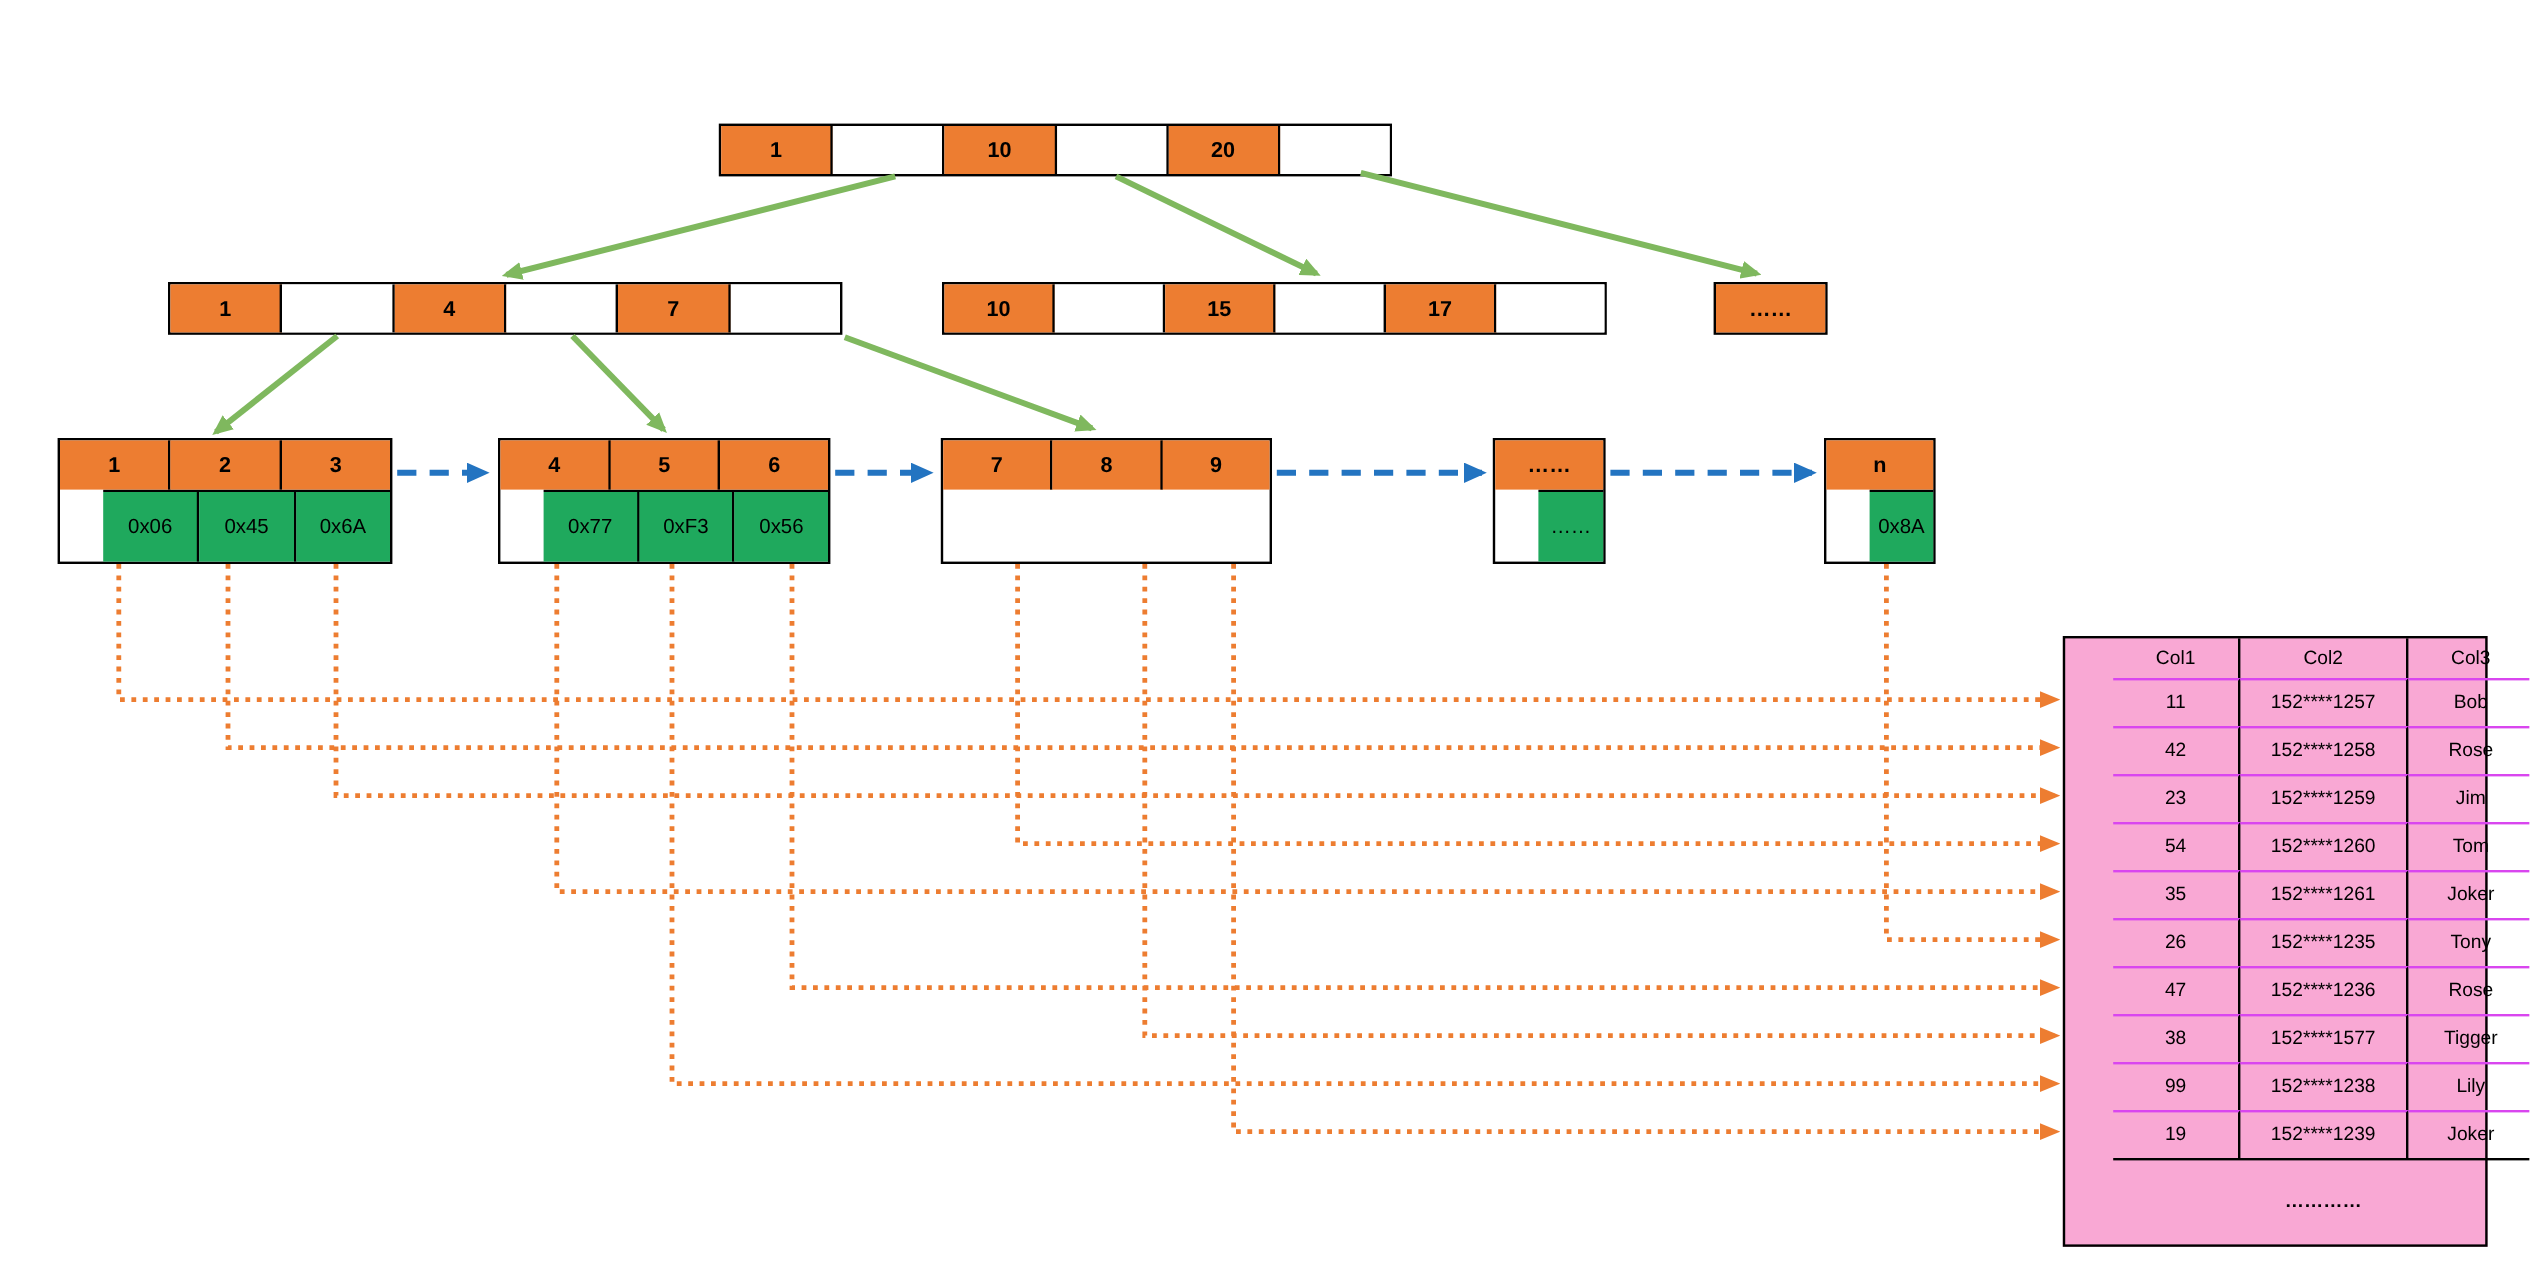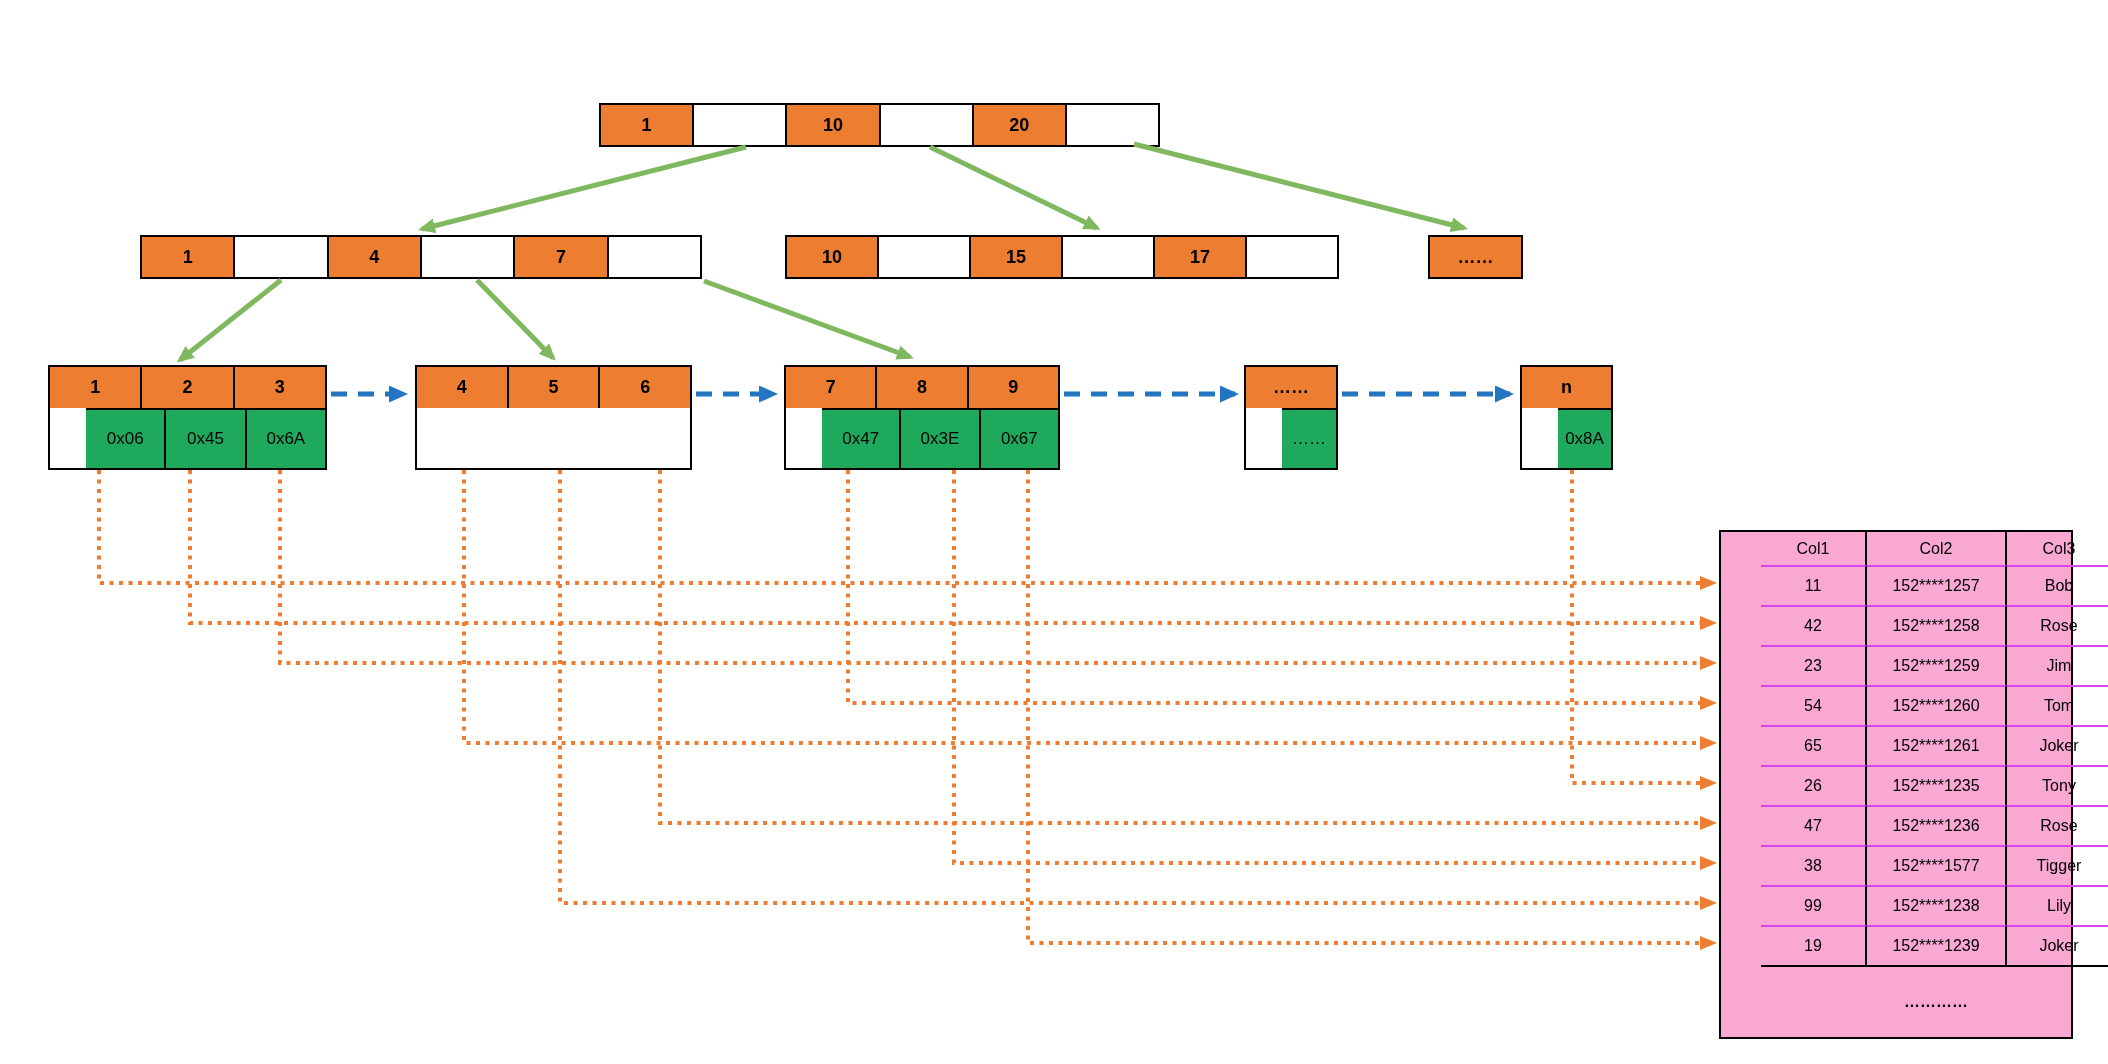--- a/index.html
+++ b/index.html
@@ -82,31 +82,31 @@
         <div class="vcell">0x45</div>
         <div class="vcell">0x6A</div>
       </div>
     </div>
   <div class="leaf" id="l1" style="left:415px;top:365px;width:277px">
       <div class="krow">
         <div class="kcell">4</div>
         <div class="kcell">5</div>
         <div class="kcell">6</div>
       </div>
+      <div class="vrow">
+        <div class="vcell">0x77</div>
+        <div class="vcell">0xF3</div>
+        <div class="vcell">0x56</div>
+      </div>
     </div>
   <div class="leaf" id="l2" style="left:784px;top:365px;width:276px">
       <div class="krow">
         <div class="kcell">7</div>
         <div class="kcell">8</div>
         <div class="kcell">9</div>
-      </div>
-      <div class="vrow">
-        <div class="vcell">0x47</div>
-        <div class="vcell">0x3E</div>
-        <div class="vcell">0x67</div>
       </div>
     </div>
   <div class="leaf" id="l3" style="left:1244px;top:365px;width:94px">
       <div class="krow">
         <div class="kcell">……</div>
       </div>
       <div class="vrow">
         <div class="vcell">……</div>
       </div>
     </div>
@@ -128,21 +128,21 @@
       <div class="tcell c3">Bob</div>
       <div class="tcell">42</div>
       <div class="tcell">152****1258</div>
       <div class="tcell c3">Rose</div>
       <div class="tcell">23</div>
       <div class="tcell">152****1259</div>
       <div class="tcell c3">Jim</div>
       <div class="tcell">54</div>
       <div class="tcell">152****1260</div>
       <div class="tcell c3">Tom</div>
-      <div class="tcell">65</div>
+      <div class="tcell">35</div>
       <div class="tcell">152****1261</div>
       <div class="tcell c3">Joker</div>
       <div class="tcell">26</div>
       <div class="tcell">152****1235</div>
       <div class="tcell c3">Tony</div>
       <div class="tcell">47</div>
       <div class="tcell">152****1236</div>
       <div class="tcell c3">Rose</div>
       <div class="tcell">38</div>
       <div class="tcell">152****1577</div>

